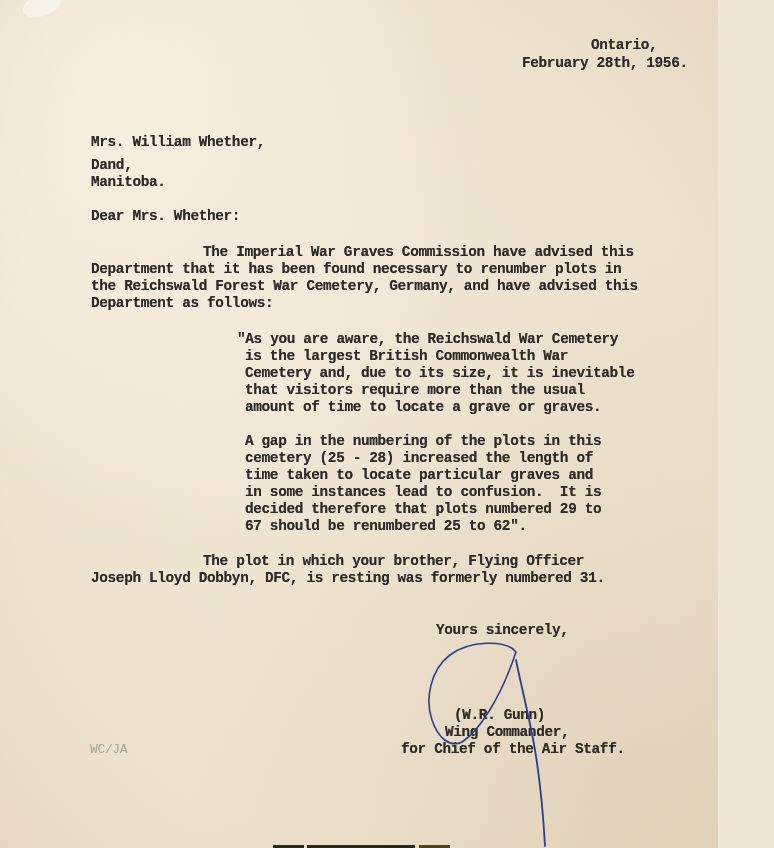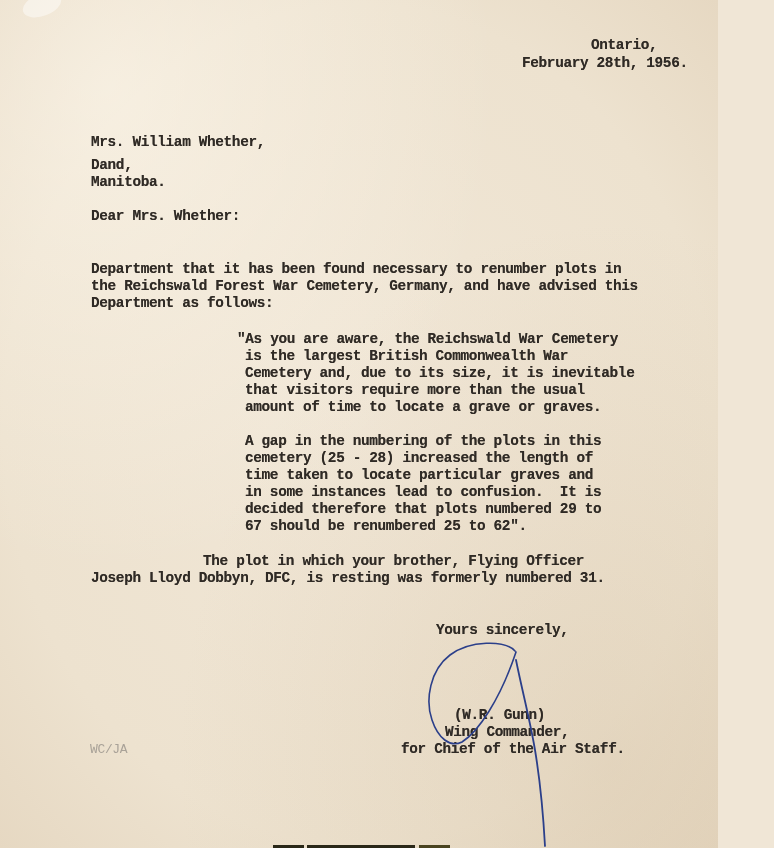--- a/index.html
+++ b/index.html
@@ -73,20 +73,21 @@
 
   <div class="line" style="left:591px; top:37px;">Ontario,</div>
   <div class="line" style="left:522px; top:55px;">February 28th, 1956.</div>
 
   <div class="line" style="left:91px; top:134px;">Mrs. William Whether,</div>
   <div class="line" style="left:91px; top:157px;">Dand,</div>
   <div class="line" style="left:91px; top:174px;">Manitoba.</div>
 
   <div class="line" style="left:91px; top:208px;">Dear Mrs. Whether:</div>
 
+  <div class="line" style="left:203px; top:244px;">The Imperial War Graves Commission have advised this</div>
   <div class="line" style="left:91px; top:261px;">Department that it has been found necessary to renumber plots in</div>
   <div class="line" style="left:91px; top:278px;">the Reichswald Forest War Cemetery, Germany, and have advised this</div>
   <div class="line" style="left:91px; top:295px;">Department as follows:</div>
 
   <div class="line" style="left:237px; top:331px;">"As you are aware, the Reichswald War Cemetery</div>
   <div class="line" style="left:245px; top:348px;">is the largest British Commonwealth War</div>
   <div class="line" style="left:245px; top:365px;">Cemetery and, due to its size, it is inevitable</div>
   <div class="line" style="left:245px; top:382px;">that visitors require more than the usual</div>
   <div class="line" style="left:245px; top:399px;">amount of time to locate a grave or graves.</div>
 

